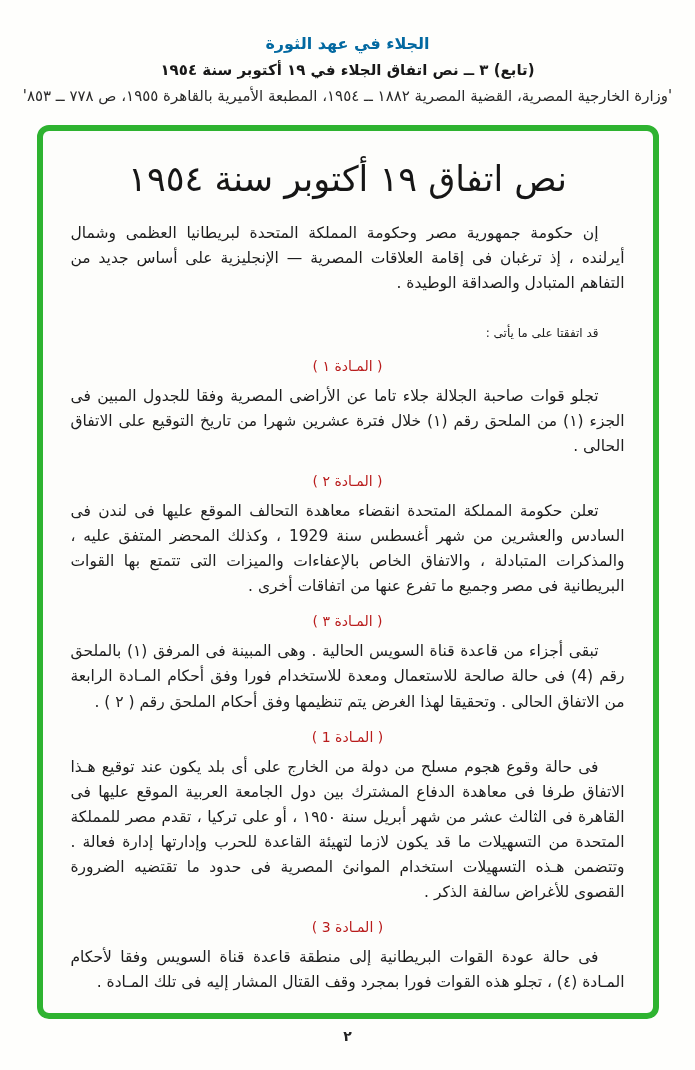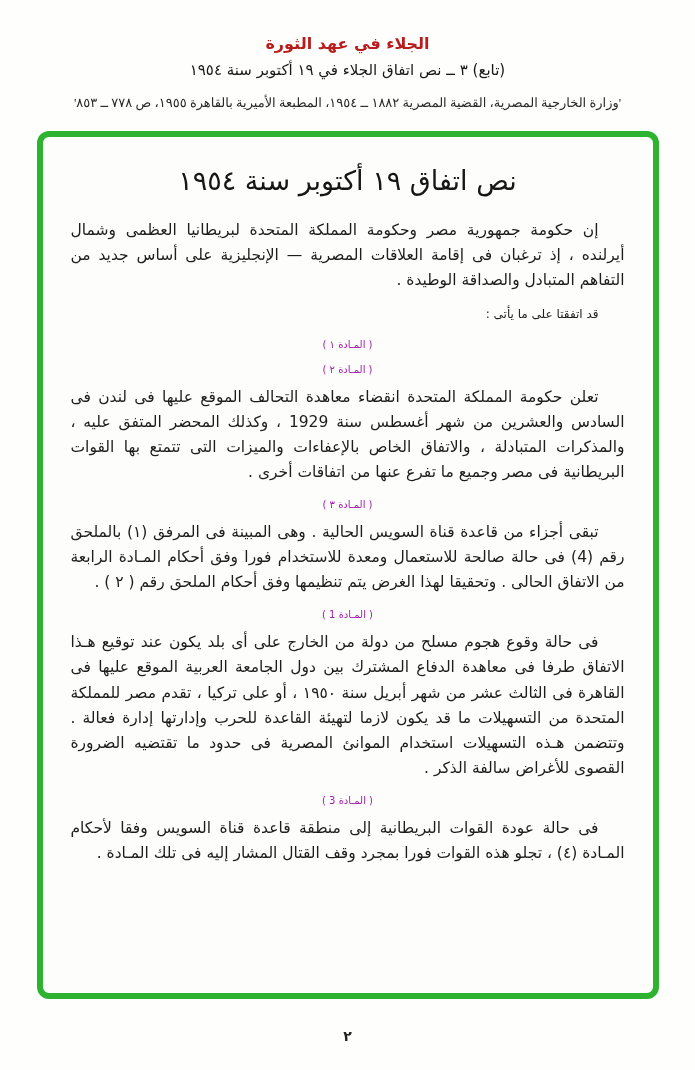--- a/index.html
+++ b/index.html
@@ -23,66 +23,65 @@
     text-align: center;
   }
   .header-line1 {
     font-size: 16px;
     font-weight: bold;
     letter-spacing: 0.5px;
     margin-bottom: 8px;
   }
   .header-line2 {
     font-size: 15px;
-    font-weight: normal;
+    font-weight: bold;
     color: #181818;
-    margin-bottom: 16px;
+    margin-bottom: 8px;
   }
   .header-line3 {
-    font-size: 13px;
+    font-size: 15px;
     color: #2a2a2a;
-    font-family: Liberation Serif, serif;
   }
   .doc-frame {
     box-sizing: border-box;
     width: 622px;
     min-height: 868px;
     margin: 20px auto 0 auto;
     border: 6px solid #2eb330;
     border-radius: 12px;
     padding: 22px 28px 18px 28px;
     background: #fdfdfb;
   }
   .doc-title {
     text-align: center;
-    font-size: 27px;
+    font-size: 35px;
     font-weight: 500;
     color: #161616;
     margin: 6px 0 22px 0;
   }
   .para {
     font-size: 15.5px;
     line-height: 1.62;
     text-align: justify;
     text-indent: 26px;
     color: #1d1d1d;
-    margin: 0 0 12px 0;
+    margin: 0 0 28px 0;
   }
   .clause-line {
     font-size: 12px;
     line-height: 1.6;
     text-indent: 26px;
     margin: 8px 0 4px 0;
   }
   .article-heading {
     text-align: center;
-    font-size: 10px;
+    font-size: 14px;
     font-weight: 500;
     margin: 14px 0 10px 0;
-    color: #a21caf;
+    color: #b91c1c;
   }
   .article-body {
     font-size: 15.5px;
     line-height: 1.62;
     text-align: justify;
     text-indent: 26px;
     color: #1d1d1d;
     margin: 0;
   }
   .page-number {
@@ -95,35 +94,36 @@
     font-weight: bold;
     color: #222;
   }
 </style>
 </head>
 <body>
 
 <div class="page">
 
   <div class="page-header">
-    <div class="header-line1" style="color: #b91c1c;">الجلاء في عهد الثورة</div>
+    <div class="header-line1" style="color: #0369a1;">الجلاء في عهد الثورة</div>
     <div class="header-line2">(تابع) ٣ ــ نص اتفاق الجلاء في ١٩ أكتوبر سنة ١٩٥٤</div>
     <div class="header-line3">'وزارة الخارجية المصرية، القضية المصرية ١٨٨٢ ــ ١٩٥٤، المطبعة الأميرية بالقاهرة ١٩٥٥، ص ٧٧٨ ــ ٨٥٣'</div>
   </div>
 
   <div class="doc-frame" style="border-color: rgb(46, 179, 48);">
 
     <div class="doc-title">نص اتفاق ١٩ أكتوبر سنة ١٩٥٤</div>
 
     <p class="para">إن حكومة جمهورية مصر وحكومة المملكة المتحدة لبريطانيا العظمى وشمال أيرلنده ، إذ ترغبان فى إقامة العلاقات المصرية — الإنجليزية على أساس جديد من التفاهم المتبادل والصداقة الوطيدة .</p>
 
     <p class="clause-line">قد اتفقتا على ما يأتى :</p>
 
     <div>
       <div class="article-heading">( المـادة ١ )</div>
+      <p class="article-body">تجلو قوات صاحبة الجلالة جلاء تاما عن الأراضى المصرية وفقا للجدول المبين فى الجزء (١) من الملحق رقم (١) خلال فترة عشرين شهرا من تاريخ التوقيع على الاتفاق الحالى .</p>
     </div>
 
     <div>
       <div class="article-heading">( المـادة ٢ )</div>
       <p class="article-body">تعلن حكومة المملكة المتحدة انقضاء معاهدة التحالف الموقع عليها فى لندن فى السادس والعشرين من شهر أغسطس سنة 1929 ، وكذلك المحضر المتفق عليه ، والمذكرات المتبادلة ، والاتفاق الخاص بالإعفاءات والميزات التى تتمتع بها القوات البريطانية فى مصر وجميع ما تفرع عنها من اتفاقات أخرى .</p>
     </div>
 
     <div>
       <div class="article-heading">( المـادة ٣ )</div>
       <p class="article-body">تبقى أجزاء من قاعدة قناة السويس الحالية . وهى المبينة فى المرفق (١) بالملحق رقم (4) فى حالة صالحة للاستعمال ومعدة للاستخدام فورا وفق أحكام المـادة الرابعة من الاتفاق الحالى . وتحقيقا لهذا الغرض يتم تنظيمها وفق أحكام الملحق رقم ( ٢ ) .</p>

